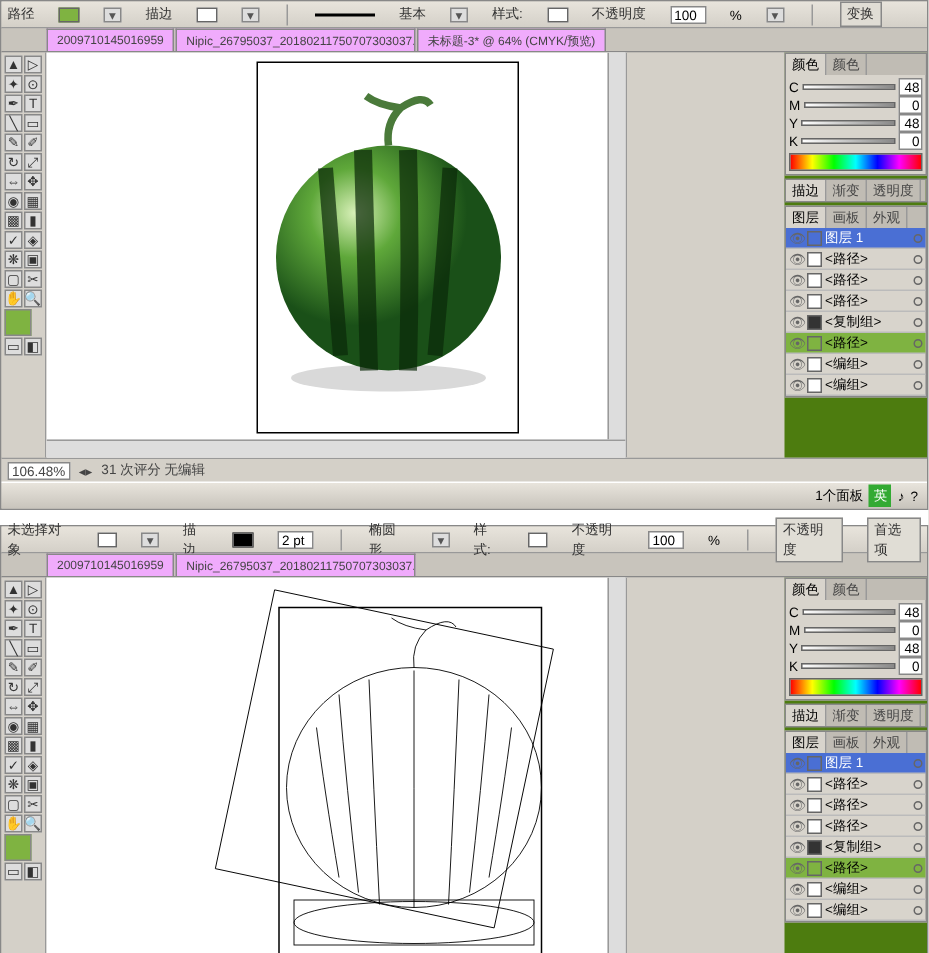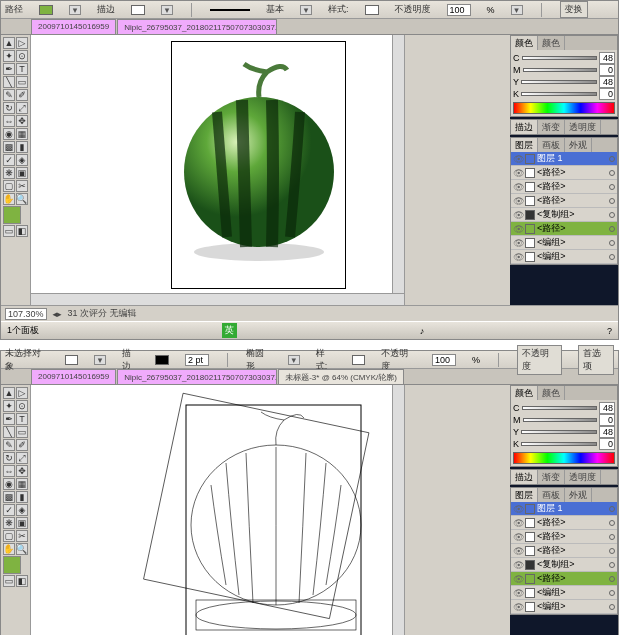--- a/index.html
+++ b/index.html
@@ -16,39 +16,39 @@
 .tabs{display:flex;height:16px;background:#c8c4bc;border-bottom:1px solid #888;padding-left:30px}
 .tab{padding:2px 6px;border:1px solid #888;border-bottom:none;background:#f0abfc;margin-right:1px;font-size:8px;color:#444;max-width:160px;overflow:hidden;white-space:nowrap}
 .tab.active{background:#e8e4dc}
 .content{display:flex;height:270px}
 .tools{width:30px;background:#d4d0c8;border-right:1px solid #999;display:flex;flex-wrap:wrap;padding:2px;gap:1px;align-content:flex-start}
 .tool{width:12px;height:12px;border:1px solid #888;background:#ddd;display:flex;align-items:center;justify-content:center;font-size:9px;color:#333}
 .tool.c{background:#7fb341}
 .canvas{flex:1;background:#fff;position:relative;overflow:hidden;border-right:1px solid #999}
 .artboard{position:absolute;background:#fff;border:1px solid #000}
 .pgap{width:105px;background:#d4d0c8}
-.panels{width:108px;background:#0f172a;display:flex;flex-direction:column}
+.panels{width:95px;background:#4d7c0f;display:flex;flex-direction:column}
 .panel{border:1px solid #888;margin-bottom:2px;background:#d8d4cc}
 .phead{display:flex;background:#c0bcb4;height:14px;font-size:8px}
 .ptab{padding:1px 4px;border-right:1px solid #999;color:#444}
 .ptab.a{background:#d8d4cc;color:#000}
 .pbody{padding:2px;font-size:8px}
 .slider-row{display:flex;align-items:center;gap:2px;height:12px}
 .slider-row .sl{flex:1;height:4px;background:linear-gradient(90deg,#fff,#888);border:1px solid #666}
 .slider-row .v{width:16px;text-align:right;border:1px solid #888;background:#fff;padding:0 1px}
 .spectrum{height:12px;background:linear-gradient(90deg,red,yellow,lime,cyan,blue,magenta,red);border:1px solid #666;margin-top:2px}
 .layer-row{display:flex;align-items:center;height:14px;border-bottom:1px solid #bbb;gap:2px;padding:0 2px}
 .eye{width:10px;color:#666}
 .lbox{width:10px;height:10px;border:1px solid #666}
 .lbl-layer{flex:1;overflow:hidden;white-space:nowrap}
 .dot{width:6px;height:6px;border:1px solid #666;border-radius:50%}
 .statusbar{display:flex;height:16px;background:#d4d0c8;border-top:1px solid #999;align-items:center;padding:0 4px;gap:6px;font-size:8px;color:#444}
 .scrollbar-h{position:absolute;bottom:0;left:0;right:0;height:12px;background:#ddd;border-top:1px solid #999}
 .scrollbar-v{position:absolute;top:0;right:0;bottom:12px;width:12px;background:#ddd;border-left:1px solid #999}
-.taskbar{display:flex;height:18px;background:linear-gradient(#e8e4dc,#c8c4bc);border-top:1px solid #fff;align-items:center;justify-content:space-between;padding:0 6px;gap:4px;font-size:8px}
+.taskbar{display:flex;height:18px;background:linear-gradient(#e8e4dc,#c8c4bc);border-top:1px solid #fff;align-items:center;justify-content:flex-end;padding:0 6px;gap:4px;font-size:8px}
 </style>
 </head>
 <body>
 
 <div class="app">
  <div class="topbar">
   <span class="lbl">路径</span>
   <span class="swatch" style="background:#7fb341"></span>
   <span class="dd">▾</span>
   <span class="lbl">描边</span>
@@ -63,20 +63,21 @@
   <span class="lbl">不透明度</span>
   <span class="txt-input">100</span>
   <span>%</span>
   <span class="dd">▾</span>
   <span class="sep"></span>
   <span class="btn">变换</span>
  </div>
  <div class="tabs">
   <div class="tab">2009710145016959</div>
   <div class="tab">Nipic_26795037_20180211750707303037.ai* @ 100% (CMYK/预览)</div>
+  <div class="tab">未标题-3* @ 64% (CMYK/预览)</div>
  </div>
  <div class="content">
   <div class="tools">
    <div class="tool">▲</div>
         <div class="tool">▷</div>
    <div class="tool">✦</div>
         <div class="tool">⊙</div>
    <div class="tool">✒</div>
         <div class="tool">T</div>
    <div class="tool">╲</div>
@@ -216,21 +217,21 @@
               <span class="eye">👁</span>
               <span class="lbox" style="background:#fff"></span>
               <span class="lbl-layer">&lt;编组&gt;</span>
               <span class="dot"></span>
             </div>
           </div>
    </div>
   </div>
  </div>
  <div class="statusbar">
-  <span class="txt-input">107.30%</span>
+  <span class="txt-input">106.48%</span>
   <span>◂▸</span>
   <span>31 次评分 无编辑</span>
  </div>
  <div class="taskbar">
   <span>1个面板</span>
   <span style="background:#3a3;color:#fff;padding:1px 3px">英</span>
   <span>♪</span>
   <span>?</span>
  </div>
 </div>
@@ -251,21 +252,20 @@
   <span class="lbl">不透明度</span>
   <span class="txt-input">100</span>
   <span>%</span>
   <span class="sep"></span>
   <span class="btn">不透明度</span>
   <span class="btn">首选项</span>
  </div>
  <div class="tabs">
   <div class="tab">2009710145016959</div>
   <div class="tab">Nipic_26795037_20180211750707303037.ai* @ 100% (CMYK/预览)</div>
-  <div class="tab active">未标题-3* @ 64% (CMYK/轮廓)</div>
  </div>
  <div class="content">
   <div class="tools">
    <div class="tool">▲</div>
         <div class="tool">▷</div>
    <div class="tool">✦</div>
         <div class="tool">⊙</div>
    <div class="tool">✒</div>
         <div class="tool">T</div>
    <div class="tool">╲</div>

